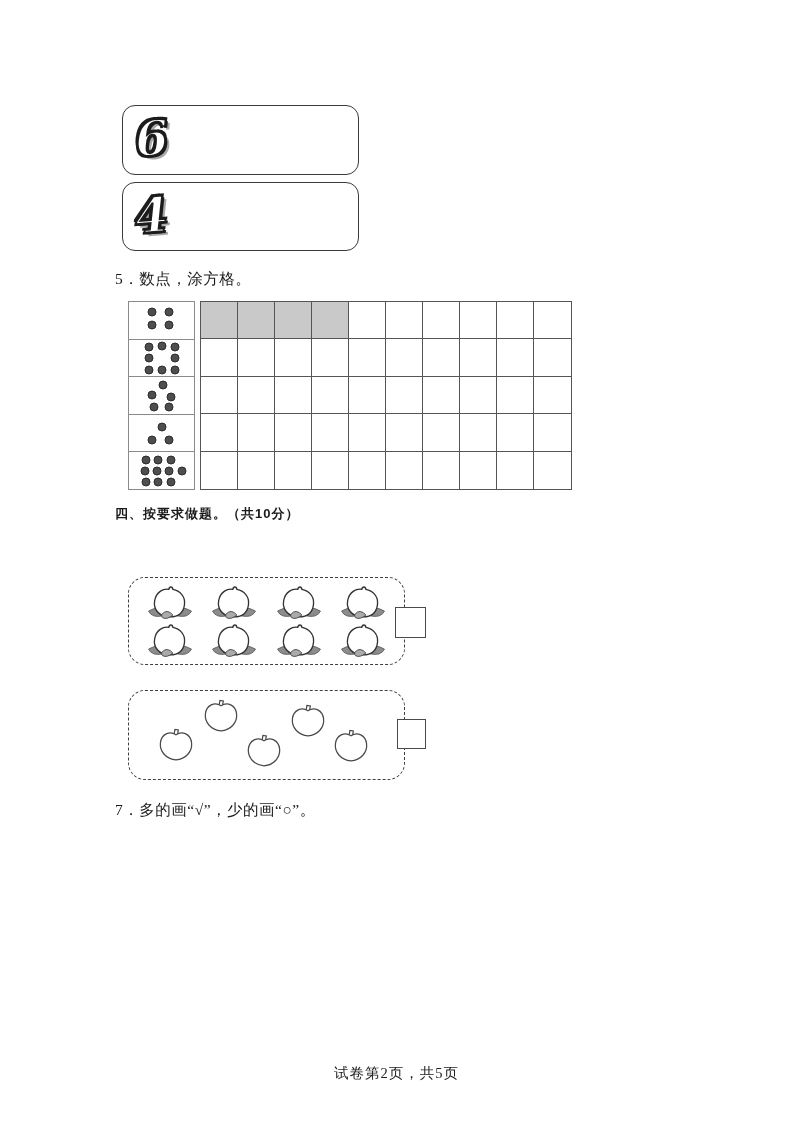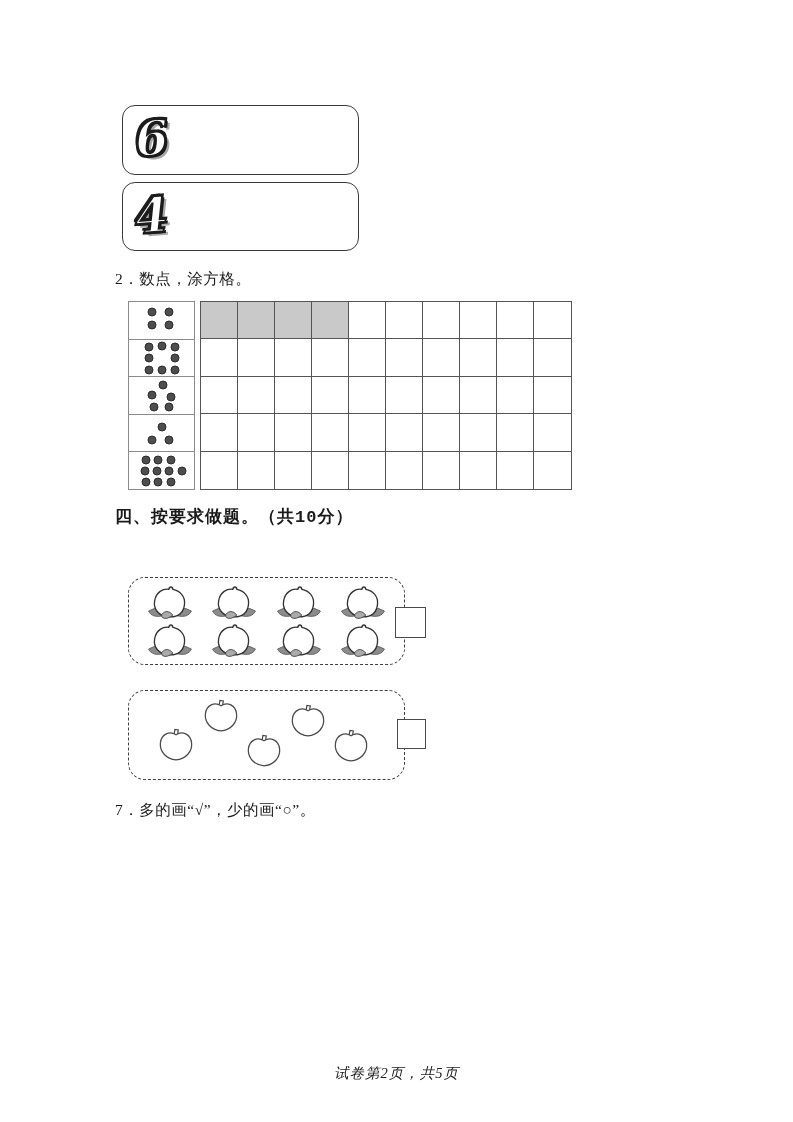--- a/index.html
+++ b/index.html
@@ -15,22 +15,22 @@
   .bubble{
     position:absolute;left:12px;top:6px;
     font-family:"DejaVu Serif",serif;font-style:italic;font-weight:700;
     font-size:48px;line-height:1.1;color:#ffffff;
     -webkit-text-stroke:2px #1c1c1c;
     text-shadow:-2px -2px 0 #1c1c1c,2px -2px 0 #1c1c1c,-2px 2px 0 #1c1c1c,2px 2px 0 #1c1c1c,4px 4px 0 #a9a9a9;
     transform:rotate(-5deg);
   }
   .qlabel{position:absolute;left:115px;font-size:15.5px;letter-spacing:0.5px;white-space:pre;}
   .section-title{
-    position:absolute;left:115px;font-size:17px;font-weight:700;letter-spacing:1px;
-    font-family:Liberation Mono, monospace;
+    position:absolute;left:115px;font-size:13px;font-weight:700;letter-spacing:1px;
+    font-family:Liberation Sans, sans-serif;
   }
   
   .dot-card{
     position:absolute;left:128px;top:301px;width:67px;height:189px;
     border:1.5px solid #8a8a8a;box-sizing:border-box;display:flex;flex-direction:column;background:#fff;
   }
   .dot-row{position:relative;flex:1;border-bottom:1.2px solid #8a8a8a;}
   .dot-row:last-child{border-bottom:none;}
   .dot{
     position:absolute;width:9px;height:9px;border-radius:50%;
@@ -55,37 +55,37 @@
     width:100%;height:100%;box-sizing:border-box;padding:5px 12px;
     display:flex;flex-wrap:wrap;justify-content:space-between;align-content:space-around;
   }
   .peach{width:58px;height:38px;}
   .apple{position:absolute;width:40px;height:36px;}
   .answer-square{
     position:absolute;background:#fff;border:1.7px solid #4a4a4a;box-sizing:border-box;z-index:3;
   }
   .footer{
     position:absolute;left:0;top:1064px;width:100%;text-align:center;
-    font-size:14.5px;letter-spacing:1px;color:#222;font-style:italic;
+    font-size:14.5px;letter-spacing:1px;color:#222;
   }
   .svg-defs{position:absolute;width:0;height:0;overflow:hidden;}
 </style>
 </head>
 <body>
 
 <div class="page">
 
   <div class="num-box" style="top:105px;">
     <span class="bubble">6</span>
   </div>
   <div class="num-box" style="top:182px;height:69px;">
     <span class="bubble">4</span>
   </div>
 
-  <div class="qlabel" style="top:269px;">2．数点，涂方格。</div>
+  <div class="qlabel" style="top:269px;">5．数点，涂方格。</div>
 
   <div class="dot-card" id="dot-card">
       <div class="dot-row">
         <span class="dot" style="left: 36%; top: 28%;"></span>
         <span class="dot" style="left: 62%; top: 28%;"></span>
         <span class="dot" style="left: 36%; top: 64%;"></span>
         <span class="dot" style="left: 62%; top: 64%;"></span>
       </div>
       <div class="dot-row">
         <span class="dot" style="left: 30%; top: 20%;"></span>

